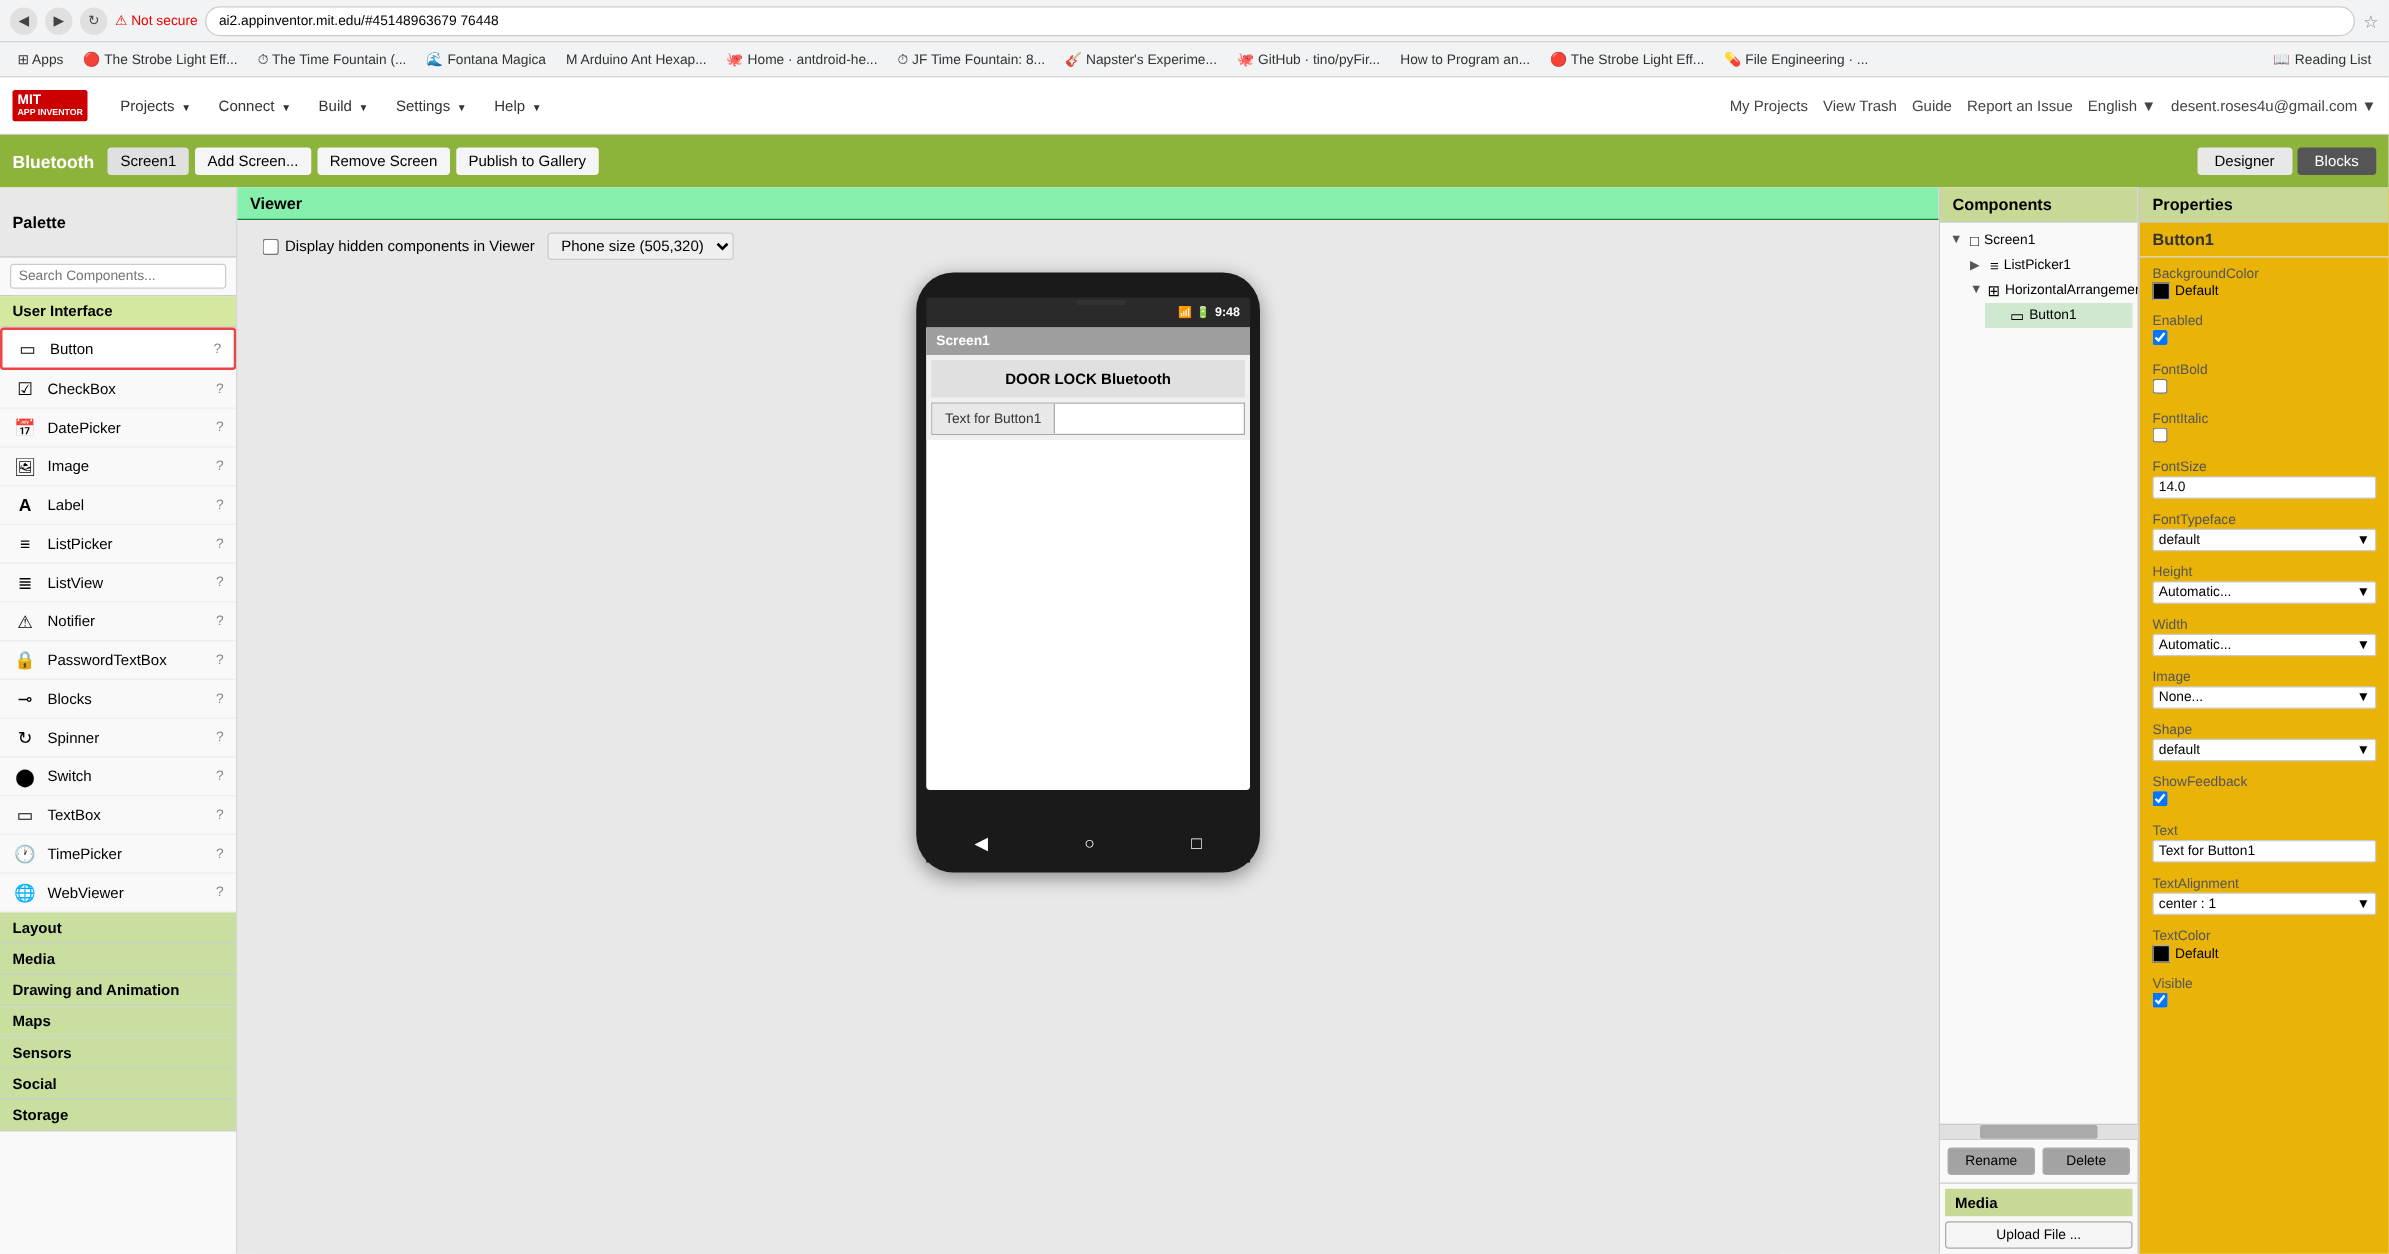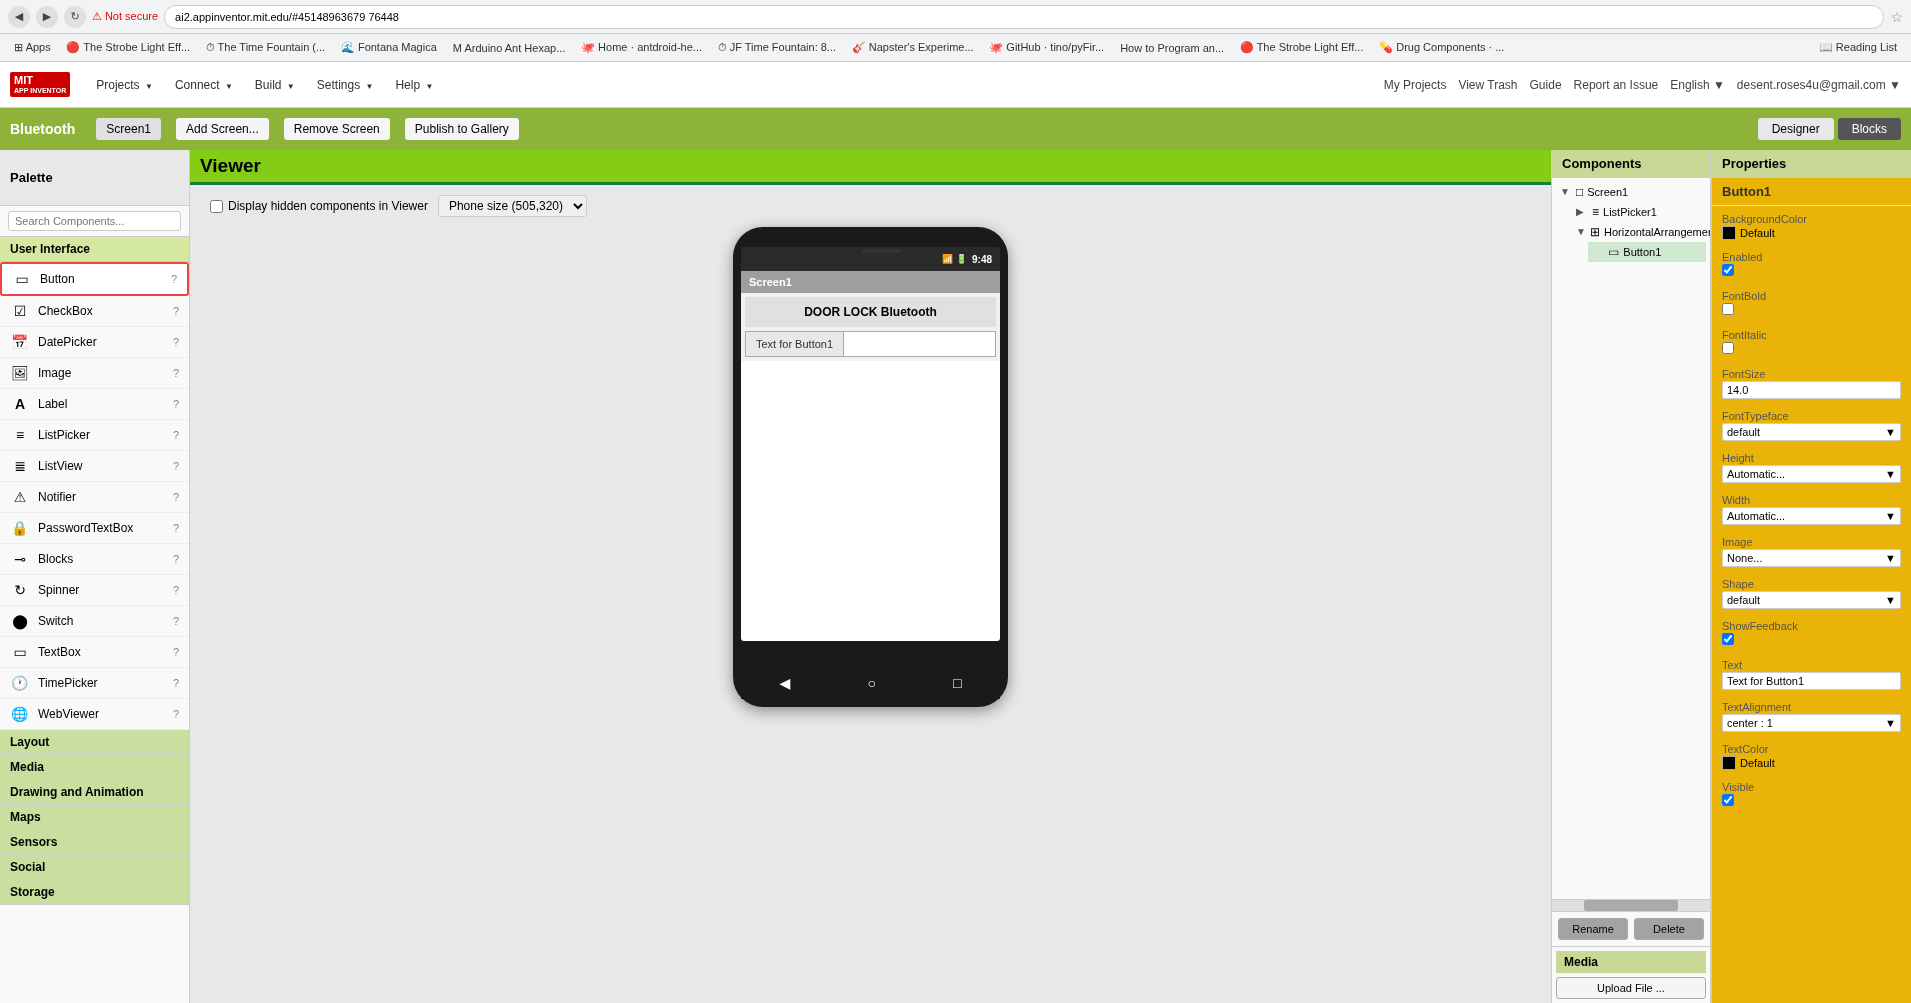--- a/index.html
+++ b/index.html
@@ -95,21 +95,21 @@
       cursor: pointer;
       text-decoration: none;
     }
 
     
     .toolbar {
       background: #8db33a;
       padding: 6px 10px;
       display: flex;
       align-items: center;
-      gap: 15px;
+      gap: 5px;
       height: 42px;
     }
     .project-title {
       color: white;
       font-weight: bold;
       font-size: 14px;
       margin-right: 6px;
     }
     .toolbar-btn {
       padding: 4px 10px;
@@ -216,25 +216,25 @@
     
     .viewer {
       flex: 1;
       background: #e8e8e8;
       padding: 10px;
       display: flex;
       flex-direction: column;
       align-items: center;
     }
     .viewer-header {
-      background: #84cc16;
+      background: #86efac;
       padding: 5px 10px;
       font-weight: bold;
-      font-size: 19px;
-      border-bottom: 3px solid #15803d;
+      font-size: 13px;
+      border-bottom: 1px solid #15803d;
       align-self: stretch;
       margin: -10px -10px 10px -10px;
     }
     .viewer-controls {
       display: flex;
       align-items: center;
       gap: 10px;
       margin-bottom: 10px;
       align-self: flex-start;
       padding-left: 10px;
@@ -518,21 +518,21 @@
   <span class="bookmark-item">🔴 The Strobe Light Eff...</span>
   <span class="bookmark-item">⏱ The Time Fountain (...</span>
   <span class="bookmark-item">🌊 Fontana Magica</span>
   <span class="bookmark-item">M Arduino Ant Hexap...</span>
   <span class="bookmark-item">🐙 Home · antdroid-he...</span>
   <span class="bookmark-item">⏱ JF Time Fountain: 8...</span>
   <span class="bookmark-item">🎸 Napster's Experime...</span>
   <span class="bookmark-item">🐙 GitHub · tino/pyFir...</span>
   <span class="bookmark-item">How to Program an...</span>
   <span class="bookmark-item">🔴 The Strobe Light Eff...</span>
-  <span class="bookmark-item">💊 Drug Components · ...</span>
+  <span class="bookmark-item">💊 File Engineering · ...</span>
   <span style="margin-left:auto;" class="bookmark-item">📖 Reading List</span>
 </div>
 
 <div class="app-nav">
   <div class="mit-logo">
     <div class="mit-logo-box">
       <div>MIT</div>
       <div style="font-size:7px;">APP INVENTOR</div>
     </div>
   </div>

